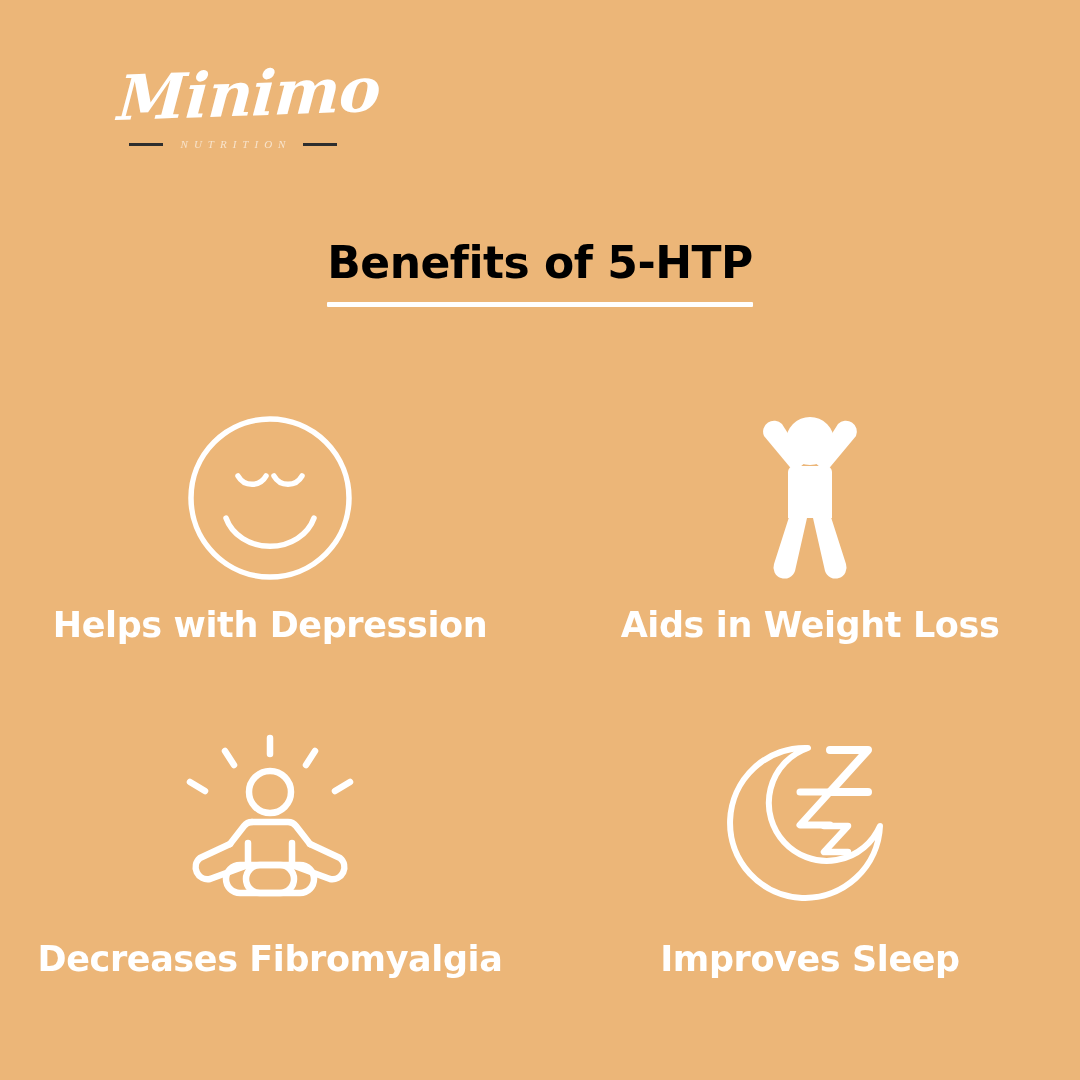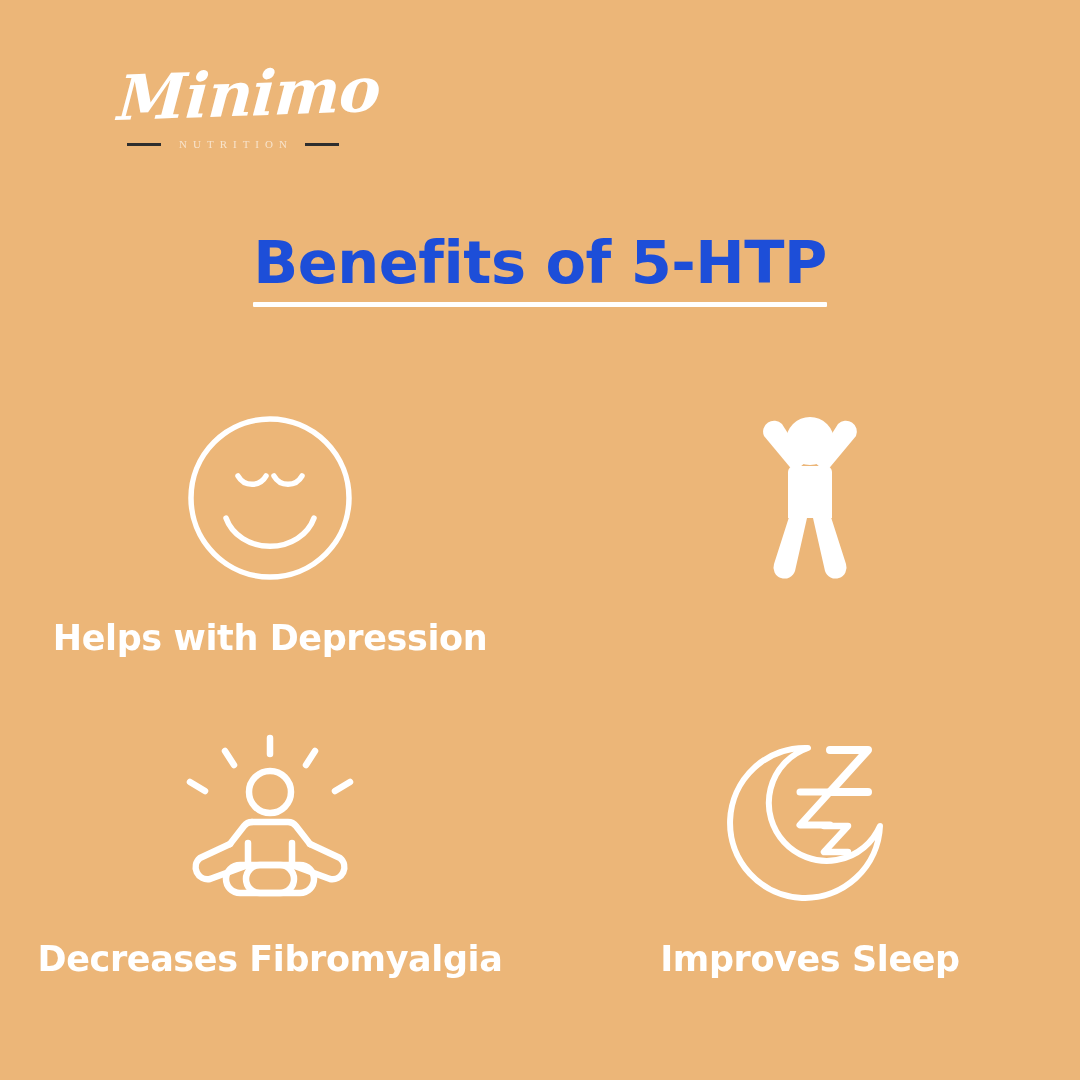--- a/index.html
+++ b/index.html
@@ -44,20 +44,21 @@
     transform: rotate(-2deg) skewX(-6deg);
     transform-origin: center center;
     white-space: nowrap;
   }
   .logo-sub-row {
     display: flex;
     align-items: center;
     justify-content: center;
     gap: 12px;
     margin-top: 6px;
+    font-style: italic;
   }
   .logo-dash {
     width: 34px;
     height: 3px;
     background: #2e2e2e;
     flex: none;
   }
   .logo-sub {
     font-family: "Liberation Serif", serif;
     font-size: 11px;
@@ -73,23 +74,23 @@
     position: absolute;
     left: 0;
     top: 232px;
     width: 1080px;
     text-align: center;
   }
   .title {
     display: inline-block;
     font-family: "DejaVu Sans", sans-serif;
     font-weight: 700;
-    font-size: 59px;
+    font-size: 44px;
     line-height: 62px;
-    color: #1d4ed8;
+    color: #000000;
     letter-spacing: -0.5px;
     white-space: nowrap;
     padding: 0 4px;
   }
   .title-underline {
     display: block;
     height: 5px;
     background: #ffffff;
     margin-top: 8px;
     border-radius: 1px;
@@ -121,21 +122,21 @@
   .cell-icon svg { display: block; }
   .cell-label {
     font-family: "DejaVu Sans", sans-serif;
     font-weight: 700;
     font-size: 35px;
     line-height: 42px;
     color: #ffffff;
     text-align: center;
     letter-spacing: -0.4px;
     white-space: nowrap;
-    margin-top: 22px;
+    margin-top: 9px;
   }
   
   .cell.r1 .cell-icon { height: 195px; }
   .cell.r2 .cell-icon { height: 200px; }
   .cell.r2 .cell-label { margin-top: 18px; }
 </style>
 </head>
 <body>
 
 <div class="poster">
@@ -179,20 +180,21 @@
 
           <path d="M50 58 L20 22 a11 11 0 0 1 18 -12 L62 48 z"></path>
 
           <path d="M82 58 L112 22 a11 11 0 0 0 -18 -12 L70 48 z"></path>
 
           <path d="M46 100 L30 150 a11 11 0 0 0 21 7 L63 104 z"></path>
 
           <path d="M86 100 L102 150 a11 11 0 0 1 -21 7 L69 104 z"></path>
         </svg>
       </div>
+      <div class="cell-label">Aids in Weight Loss</div>
     </div>
 
     <div class="cell r2">
       <div class="cell-icon">
         <svg width="180" height="172" viewBox="0 0 180 172" fill="none" stroke="#ffffff" stroke-width="6.5" stroke-linecap="round" stroke-linejoin="round">
 
           <path d="M90 4 v16"></path>
           <path d="M45 17 l9 14"></path>
           <path d="M135 17 l-9 14"></path>
           <path d="M10 48 l15 9"></path>

